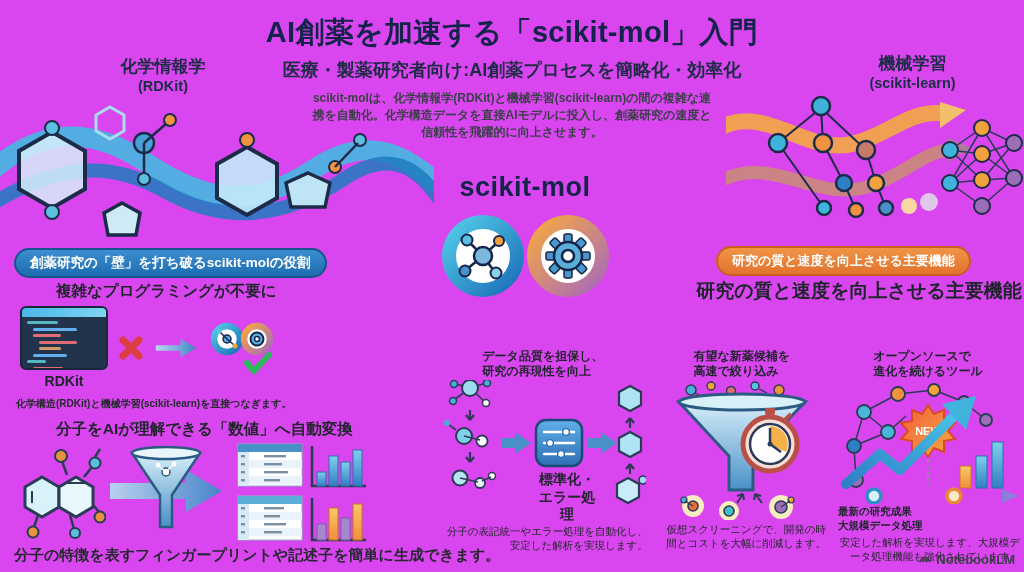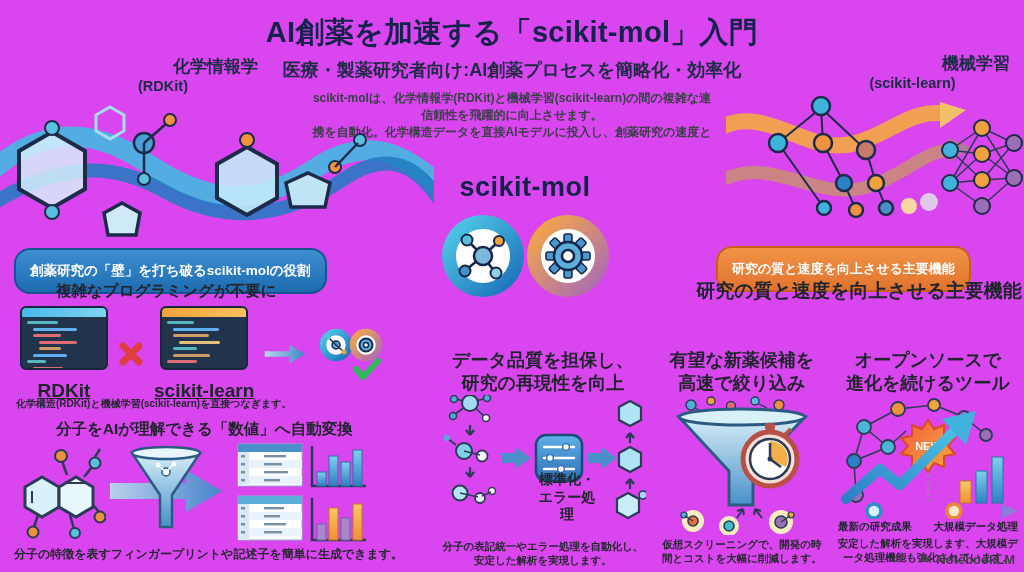--- a/index.html
+++ b/index.html
@@ -8,72 +8,72 @@
 
   
   .title { position:absolute; top:13px; left:0; right:0; text-align:center;
            font-size:29px; font-weight:bold; color:#14234a; letter-spacing:0.3px; }
   .subtitle { position:absolute; top:58px; left:0; right:0; text-align:center;
               font-size:18px; font-weight:bold; color:#1d2b45; }
   .desc { position:absolute; top:90px; left:0; right:0; text-align:center;
           font-size:12px; font-weight:600; color:#3a3f48; line-height:1.42; }
 
   .side-label { position:absolute; text-align:center; color:#1d2b45; font-weight:bold; }
-  .side-label .l1 { font-size:17px;text-align:right; }
+  .side-label .l1 { font-size:17px; }
   .side-label .l2 { font-size:14.5px; }
   .label-left  { top:55px; left:68px;  width:190px; }
   .label-right { top:52px; left:815px; width:195px; }
 
   
   .center-logo { position:absolute; top:172px; left:420px; width:210px; text-align:center; }
   .center-logo .logo-text { font-size:27px; font-weight:bold; color:#14234a; letter-spacing:0.5px; }
 
   
   .art-left  { position:absolute; top:95px; left:-8px; }
   .art-right { position:absolute; top:88px; left:726px; }
 
   
   .badge { position:absolute; color:#fff; font-weight:bold; border-radius:16px;
-           padding:12px 14px; white-space:nowrap; }
+           padding:4px 14px; white-space:nowrap; }
   .badge-blue { top:248px; left:14px; font-size:13.5px;
                 background:linear-gradient(180deg,#3b8ed0,#1f6cb0); border:2px solid #17548e; }
   .badge-orange { top:246px; left:716px; font-size:13px;
                   background:linear-gradient(180deg,#f09445,#e2732f); border:2px solid #c75f20; }
   .h2-left { position:absolute; left:18px; font-size:15.5px; font-weight:bold; color:#20242c; white-space:nowrap;margin-left:38px; }
   .h2-right { position:absolute; top:278px; left:694px; width:330px; text-align:center;
               font-size:19px; font-weight:bold; color:#20242c; }
 
   
   .code-row { position:absolute; top:306px; left:20px; display:flex; align-items:center; gap:9px; }
   .codecol { display:flex; flex-direction:column; align-items:center; }
   .codewin { width:88px; height:64px; background:#22344c; border:2px solid #18273c;
              border-radius:6px; overflow:hidden; }
   .codewin .bar { height:9px; }
   .bar-blue   { background:linear-gradient(90deg,#49b7e8,#7fd4f0); }
   .bar-orange { background:linear-gradient(90deg,#f3a33c,#f7c05e); }
   .codelines { padding:4px 5px; }
   .cl { height:3px; border-radius:2px; margin-bottom:3.5px; }
-  .codecol .win-label { font-size:19px; font-weight:bold; margin-top:10px; color:#20242c;text-decoration:underline; }
+  .codecol .win-label { font-size:14px; font-weight:bold; margin-top:3px; color:#20242c; }
   .caption { position:absolute; font-weight:600; color:#24282e; white-space:nowrap; }
   .cap1 { top:397px; left:16px; font-size:10px; }
-  .cap2 { top:546px; left:14px; font-size:12px; }
+  .cap2 { top:546px; left:14px; font-size:15px; }
 
   
   .convert-row { position:absolute; top:442px; left:12px; display:flex; align-items:center; gap:4px; }
 
   
   .cols { position:absolute; top:349px; left:438px; width:582px; display:flex; gap:10px; }
   .fcol { display:flex; flex-direction:column; align-items:center; position:relative; }
   .fcol-1 { width:212px; } .fcol-2 { width:170px; } .fcol-3 { width:186px; }
-  .fcol-title { font-size:18px; font-weight:bold; text-align:center; line-height:1.28; color:#20242c; }
-  .fcol-caption { font-size:10.5px; font-weight:700; color:#24282e; line-height:1.35; text-align:center; margin-top:2px; }
+  .fcol-title { font-size:12px; font-weight:bold; line-height:1.28; color:#20242c; }
+  .fcol-caption { font-size:10.5px; font-weight:400; color:#24282e; line-height:1.35; text-align:right; margin-top:2px; }
   .std-label { position:absolute; left:96px; top:122px; width:66px; text-align:center;
                font-size:14px; font-weight:bold; line-height:1.25; color:#20242c; }
-  .timeline-labels { display:flex; width:100%; justify-content:space-between; padding:0 2px;
-                     font-size:10.5px; font-weight:bold; color:#20242c; margin-top:1px; }
+  .timeline-labels { display:flex; width:100%; justify-content:flex-start; padding:0 2px;
+                     font-size:10.5px; font-weight:bold; color:#20242c; margin-top:1px;flex-direction:column; }
 
   
   .watermark { position:absolute; right:9px; bottom:5px; display:flex; align-items:flex-start; gap:4px;
                font-size:13px; font-weight:600; color:#3c4046; }
 </style>
 </head>
 <body>
 
 <div class="page">
 
@@ -119,22 +119,22 @@
           <stop offset="0" stop-color="#f8c86a"></stop>
           <stop offset="1" stop-color="#ef8f35"></stop>
         </linearGradient>
     </defs>
   </svg>
 
   <div class="title">AI創薬を加速する「scikit-mol」入門</div>
   <div class="subtitle">医療・製薬研究者向け:AI創薬プロセスを簡略化・効率化</div>
   <div class="desc">
     <div>scikit-molは、化学情報学(RDKit)と機械学習(scikit-learn)の間の複雑な連</div>
+    <div>携を自動化。化学構造データを直接AIモデルに投入し、創薬研究の速度と</div>
     <div>信頼性を飛躍的に向上させます。</div>
-    <div>携を自動化。化学構造データを直接AIモデルに投入し、創薬研究の速度と</div>
   </div>
 
   <div class="side-label label-left">
     <div class="l1">化学情報学</div>
     <div class="l2">(RDKit)</div>
   </div>
   <div class="side-label label-right">
     <div class="l1">機械学習</div>
     <div class="l2">(scikit-learn)</div>
   </div>
@@ -243,35 +243,20 @@
           <div class="cl" style="width:46%;background:#61afef;margin-left:8%"></div>
           <div class="cl" style="width:26%;background:#56b6c2"></div>
           <div class="cl" style="width:40%;background:#e06c75;margin-left:8%"></div>
         </div>
       </div>
       <div class="win-label">RDKit</div>
     </div>
     <svg width="28" height="28" viewBox="0 0 28 28">
       <path d="M6 6 L22 22 M22 6 L6 22" stroke="#dd3d43" stroke-width="7" stroke-linecap="round"></path>
     </svg>
-    <div class="codecol">
-      <div class="codewin">
-        <div class="bar bar-orange"></div>
-        <div class="codelines">
-          <div class="cl" style="width:36%;background:#56b6c2"></div>
-          <div class="cl" style="width:62%;background:#61afef;margin-left:8%"></div>
-          <div class="cl" style="width:48%;background:#d19a66;margin-left:8%"></div>
-          <div class="cl" style="width:56%;background:#e5c07b;margin-left:16%"></div>
-          <div class="cl" style="width:32%;background:#56b6c2;margin-left:8%"></div>
-          <div class="cl" style="width:50%;background:#d19a66;margin-left:8%"></div>
-          <div class="cl" style="width:40%;background:#e06c75"></div>
-        </div>
-      </div>
-      <div class="win-label">scikit-learn</div>
-    </div>
     <svg width="44" height="24" viewBox="0 0 48 24">
       <path d="M2 9 h27 v-7 l17 10 -17 10 v-7 h-27 z" fill="url(#gArr)"></path>
     </svg>
     <svg width="78" height="58" viewBox="0 0 78 58">
       <circle cx="20" cy="20" r="13" fill="#fff" stroke="url(#gInfL)" stroke-width="6.5"></circle>
       <circle cx="50" cy="20" r="13" fill="#fff" stroke="url(#gInfR)" stroke-width="6.5"></circle>
       <circle cx="20" cy="20" r="4" fill="#5aa7d8" stroke="#16254c" stroke-width="1.5"></circle>
       <line x1="20" y1="20" x2="13" y2="13" stroke="#16254c" stroke-width="1.5"></line>
       <circle cx="12" cy="12" r="2.5" fill="#5bc0de"></circle>
       <line x1="20" y1="20" x2="27" y2="26" stroke="#16254c" stroke-width="1.5"></line>

